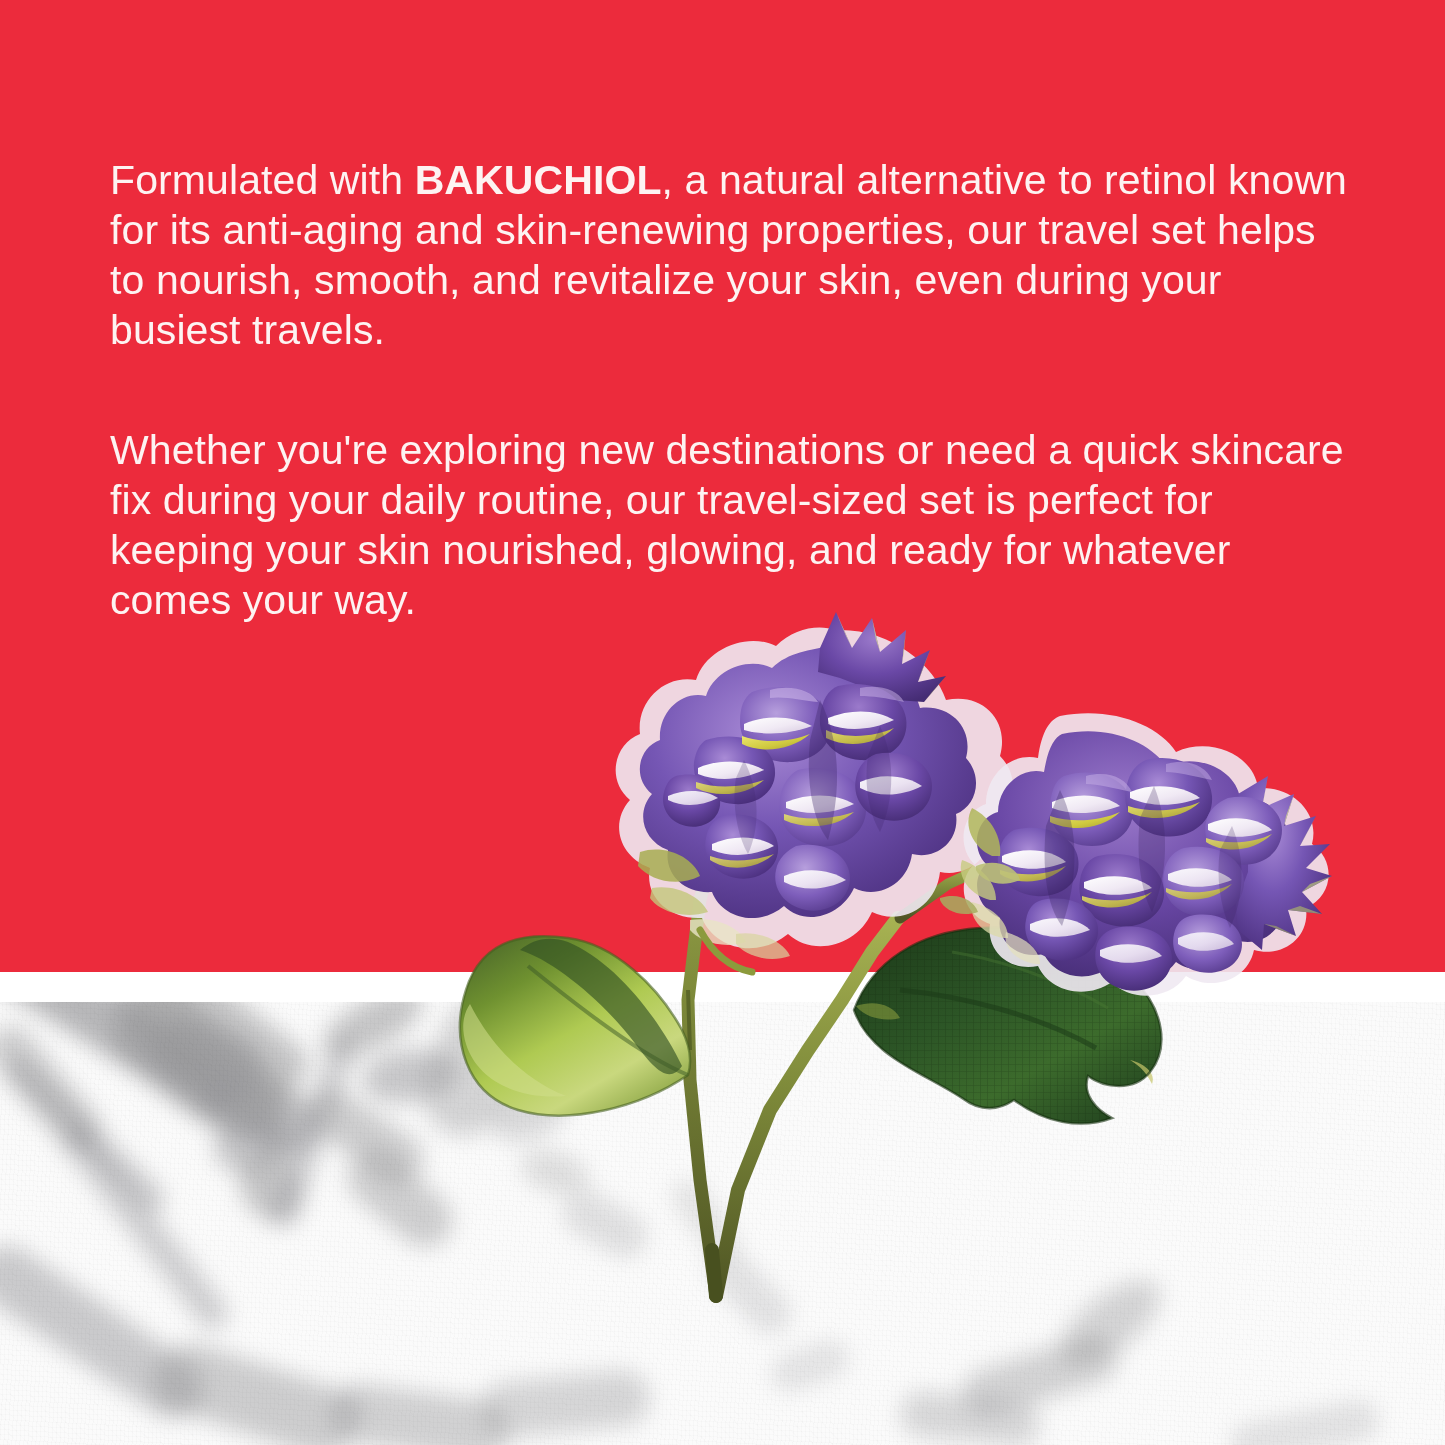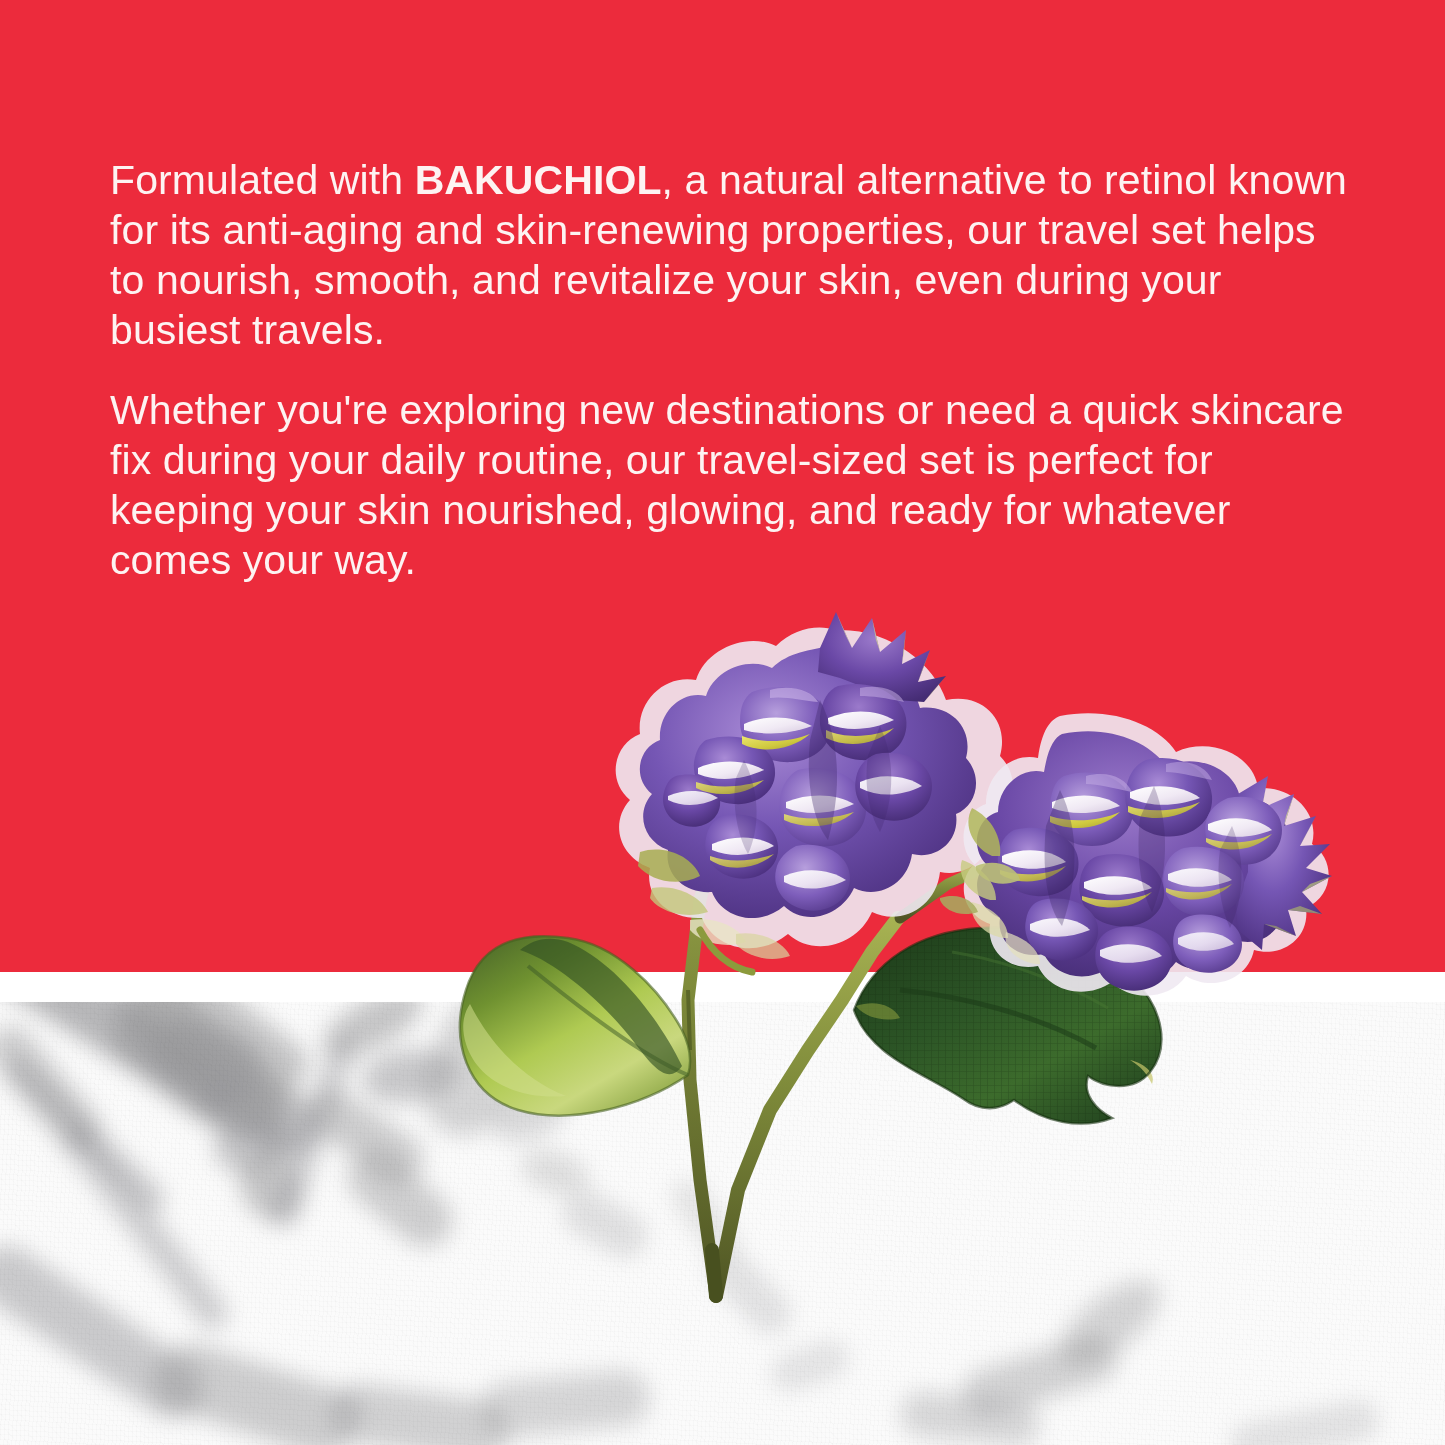--- a/index.html
+++ b/index.html
@@ -84,21 +84,21 @@
     z-index: 8;
   }
   .para {
     color: #fdf3f2;
     font-size: 41px;
     line-height: 50px;
     font-weight: 400;
     letter-spacing: .1px;
     white-space: pre-wrap;
   }
-  #para-2 { margin-top: 30px; }
+  #para-2 { margin-top: 70px; }
   .strong-word { font-weight: 700; }
 
   
   #plant {
     position: absolute;
     left: 0; top: 0;
     width: 1445px; height: 1445px;
     z-index: 9;
     pointer-events: none;
   }

